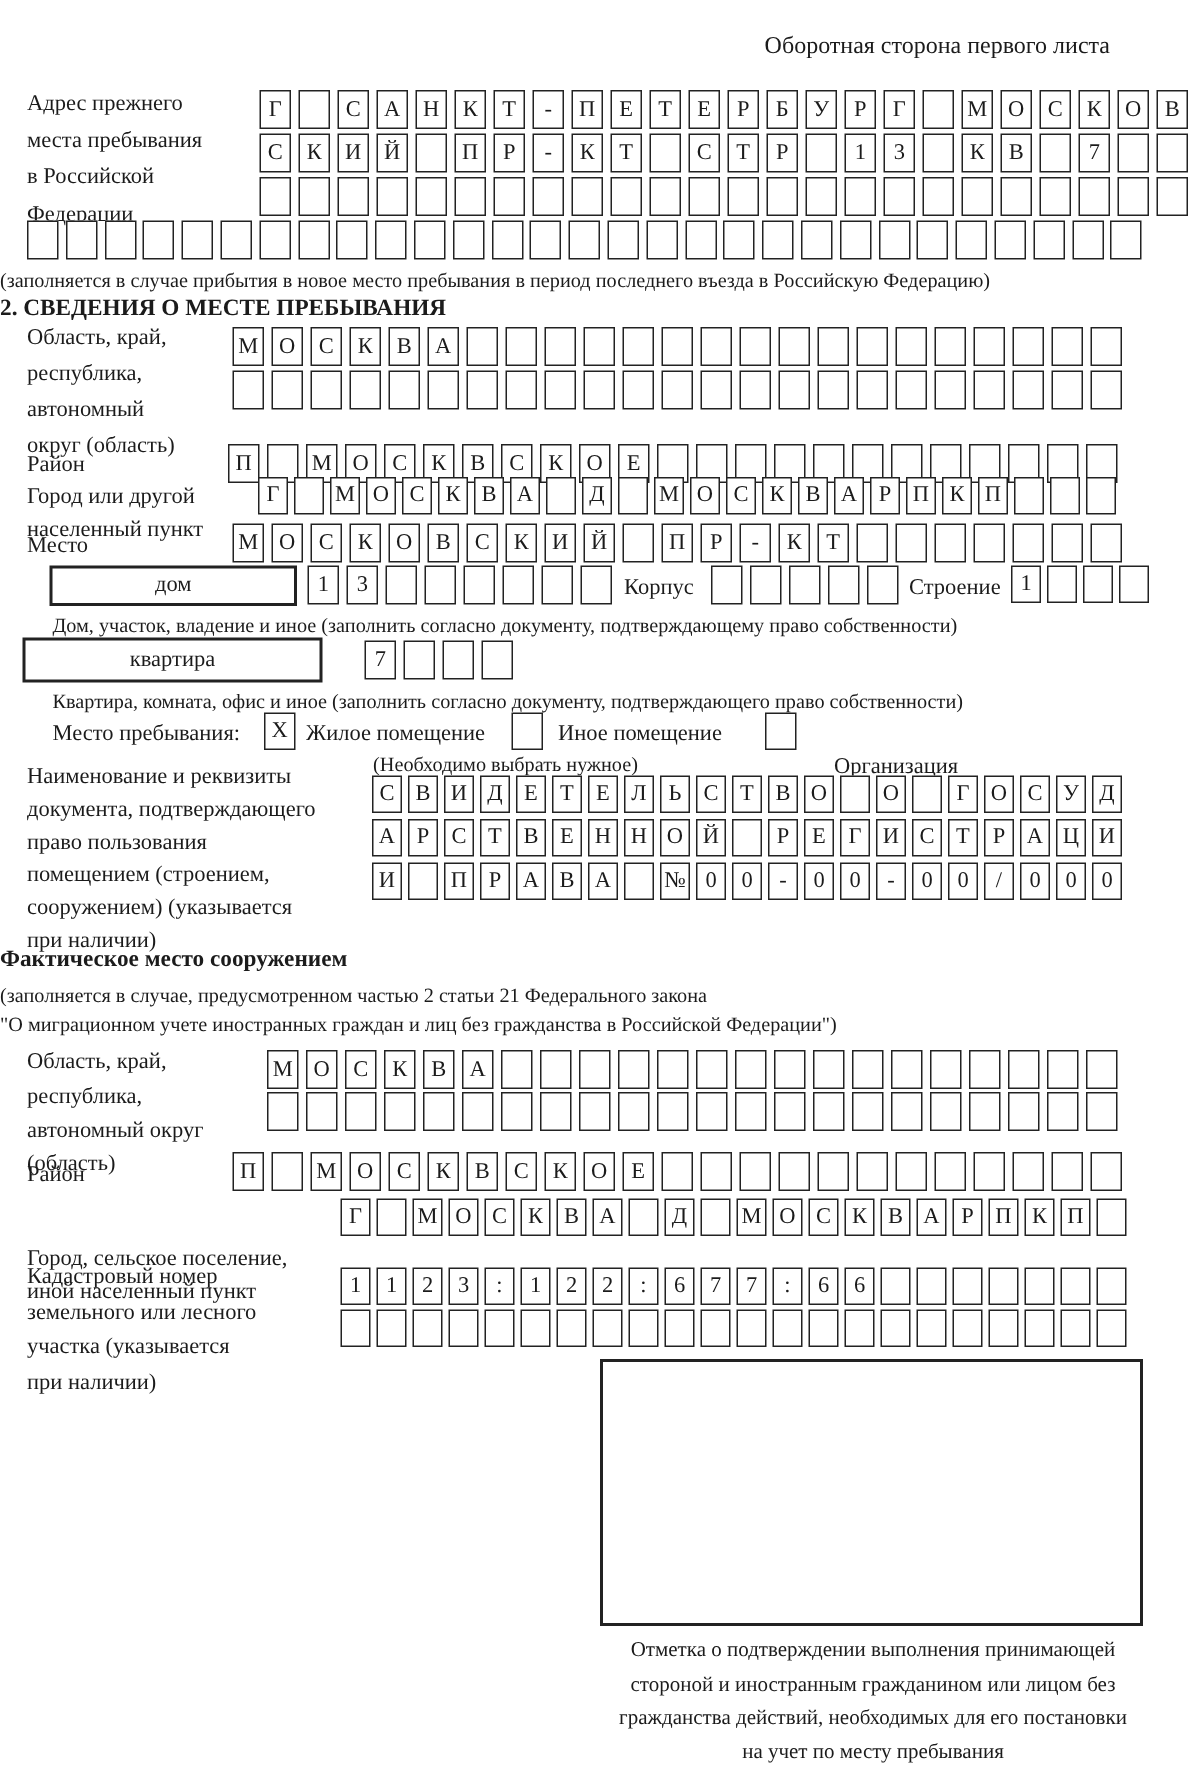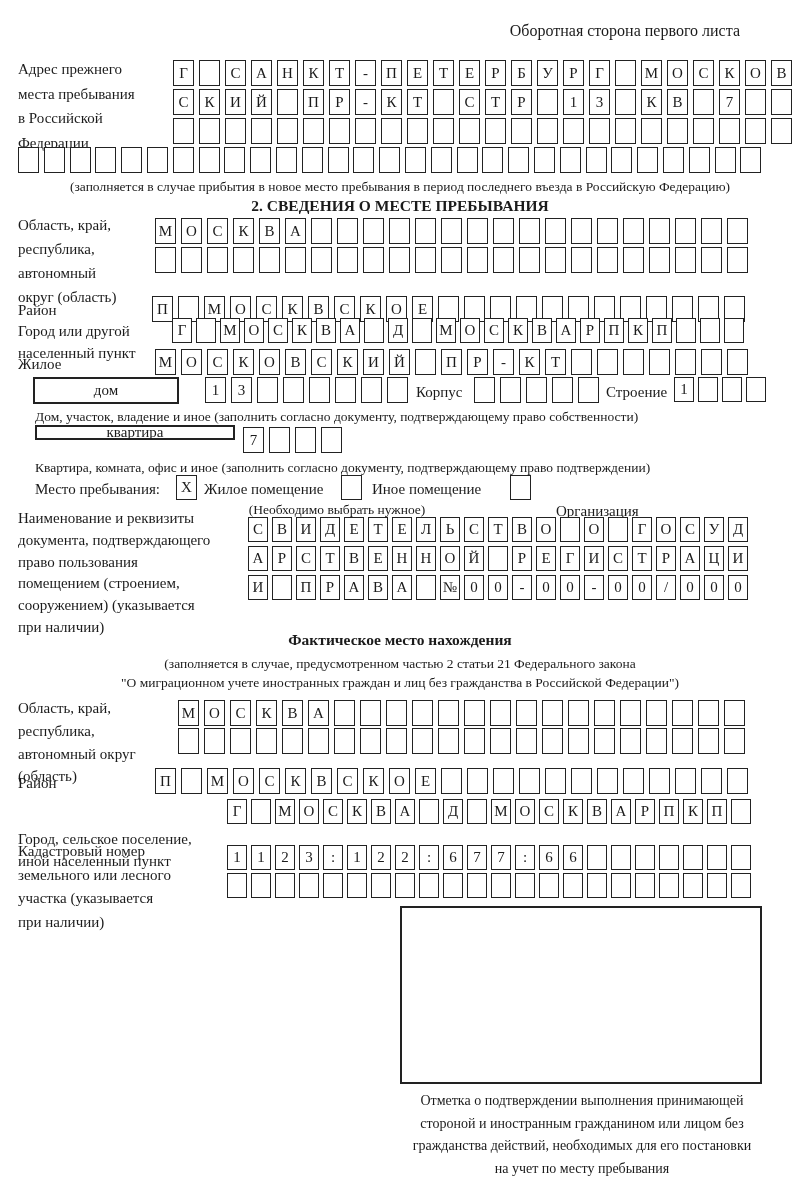--- a/index.html
+++ b/index.html
@@ -4,21 +4,21 @@
 <style>
   html,body{margin:0;padding:0;background:#fff;}
   .page{
     position:relative;width:800px;height:1180px;background:#ffffff;
     font-family:"Liberation Serif","DejaVu Serif",serif;color:#1b1b1b;overflow:hidden;
   }
   .abs{position:absolute;}
   .hdr{font-size:16px;}
   .lbl{font-size:15px;line-height:24px;white-space:pre-line;}
   .note{font-size:13.5px;}
-  .center{text-align:center;width:800px;left:0;}
+  .center{width:800px;left:0;}
   .bold{font-weight:bold;}
   .grid{position:absolute;display:flex;gap:5px;}
   .grid.tight{gap:4px;}
   .cell{
     width:21px;height:26px;border:1.6px solid #222;box-sizing:border-box;
     display:flex;align-items:center;justify-content:center;
     font-size:15px;background:#fff;flex:0 0 auto;
   }
   .tight .cell{width:20px;height:25px;}
   .cbox{position:absolute;width:21px;height:25px;border:1.6px solid #222;box-sizing:border-box;
@@ -258,21 +258,21 @@
       <div class="cell">А</div>
       <div class="cell">Р</div>
       <div class="cell">П</div>
       <div class="cell">К</div>
       <div class="cell">П</div>
       <div class="cell"></div>
       <div class="cell"></div>
       <div class="cell"></div>
     </div>
 
-  <div class="abs lbl" style="top:352px;left:18px;">Жилое</div>
+  <div class="abs lbl" style="top:352px;left:18px;">Место</div>
   <div class="grid" style="top:349px;left:155px;">
       <div class="cell">М</div>
       <div class="cell">О</div>
       <div class="cell">С</div>
       <div class="cell">К</div>
       <div class="cell">О</div>
       <div class="cell">В</div>
       <div class="cell">С</div>
       <div class="cell">К</div>
       <div class="cell">И</div>
@@ -285,21 +285,21 @@
       <div class="cell">Т</div>
       <div class="cell"></div>
       <div class="cell"></div>
       <div class="cell"></div>
       <div class="cell"></div>
       <div class="cell"></div>
       <div class="cell"></div>
       <div class="cell"></div>
     </div>
 
-  <div class="namedbox" style="top:377px;left:33px;width:146px;height:27px;">дом</div>
+  <div class="namedbox" style="top:377px;left:33px;width:165px;height:27px;">дом</div>
   <div class="grid" style="top:377px;left:205px;">
       <div class="cell">1</div>
       <div class="cell">3</div>
       <div class="cell"></div>
       <div class="cell"></div>
       <div class="cell"></div>
       <div class="cell"></div>
       <div class="cell"></div>
       <div class="cell"></div>
     </div>
@@ -313,28 +313,28 @@
     </div>
   <div class="abs lbl" style="top:380px;left:606px;">Строение</div>
   <div class="grid tight" style="top:377px;left:674px;">
       <div class="cell">1</div>
       <div class="cell"></div>
       <div class="cell"></div>
       <div class="cell"></div>
     </div>
   <div class="abs note" style="top:409px;left:35px;">Дом, участок, владение и иное (заполнить согласно документу, подтверждающему право собственности)</div>
 
-  <div class="namedbox" style="top:425px;left:35px;width:200px;height:15px;">квартира</div>
+  <div class="namedbox" style="top:425px;left:15px;width:200px;height:30px;">квартира</div>
   <div class="grid" style="top:427px;left:243px;">
       <div class="cell">7</div>
       <div class="cell"></div>
       <div class="cell"></div>
       <div class="cell"></div>
     </div>
-  <div class="abs note" style="top:460px;left:35px;">Квартира, комната, офис и иное (заполнить согласно документу, подтверждающему право подтверждении)</div>
+  <div class="abs note" style="top:460px;left:35px;">Квартира, комната, офис и иное (заполнить согласно документу, подтверждающего право собственности)</div>
 
   <div class="abs lbl" style="top:477px;left:35px;">Место пребывания:</div>
   <div class="cbox" style="top:475px;left:176px;">Х</div>
   <div class="abs lbl" style="top:477px;left:204px;">Жилое помещение</div>
   <div class="cbox" style="top:475px;left:341px;"></div>
   <div class="abs lbl" style="top:477px;left:372px;">Иное помещение</div>
   <div class="cbox" style="top:475px;left:510px;"></div>
   <div class="abs lbl" style="top:499px;left:556px;">Организация</div>
   <div class="abs note" style="top:502px;left:187px;width:300px;text-align:center;">(Необходимо выбрать нужное)</div>
 
@@ -407,21 +407,21 @@
       <div class="cell">0</div>
       <div class="cell">-</div>
       <div class="cell">0</div>
       <div class="cell">0</div>
       <div class="cell">/</div>
       <div class="cell">0</div>
       <div class="cell">0</div>
       <div class="cell">0</div>
     </div>
 
-  <div class="abs bold center" style="top:631px;font-size:15.5px;">Фактическое место нахождения</div>
+  <div class="abs bold center" style="top:631px;font-size:15.5px;">Фактическое место сооружением</div>
   <div class="abs note center" style="top:656px;">(заполняется в случае, предусмотренном частью 2 статьи 21 Федерального закона</div>
   <div class="abs note center" style="top:675px;">"О миграционном учете иностранных граждан и лиц без гражданства в Российской Федерации")</div>
 
   <div class="abs lbl" style="top:697px;left:18px;line-height:22.8px;">Область, край,
 республика,
 автономный округ
 (область)</div>
   <div class="grid" style="top:700px;left:178px;">
       <div class="cell">М</div>
       <div class="cell">О</div>

